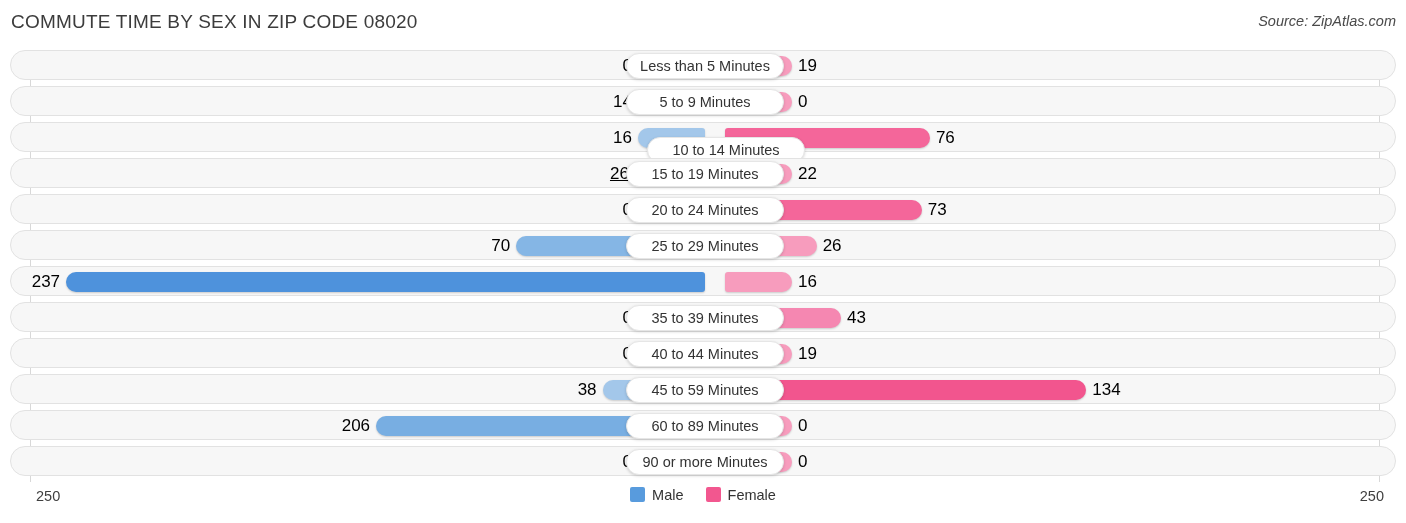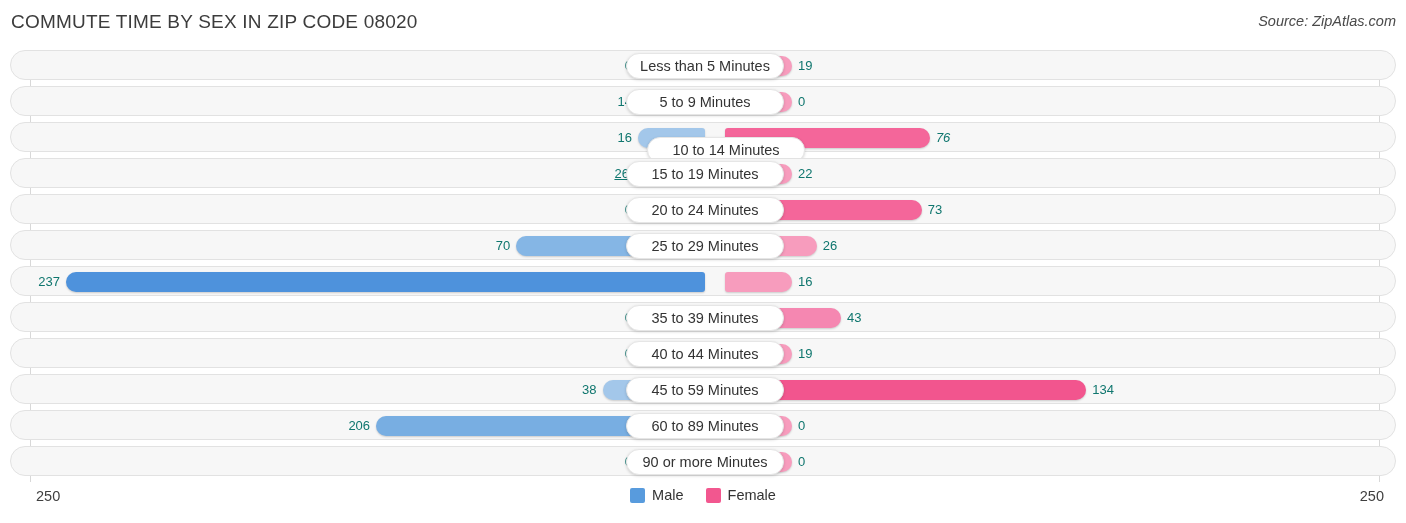--- a/index.html
+++ b/index.html
@@ -81,22 +81,22 @@
     box-shadow: 0 1px 2px rgba(0,0,0,0.18);
   }
   .bar-female {
     border-radius: 3px 10px 10px 3px;
     box-shadow: 0 1px 2px rgba(0,0,0,0.18);
   }
 
   .val {
     position: absolute;
     top: 7px;
-    font-size: 13px;
-    color: #0f766e;
+    font-size: 17px;
+    color: #000000;
     white-space: nowrap;
     line-height: 16px;
   }
   .val-male   { text-align: right; }
   .val-female { text-align: left; }
 
   .cat-pill {
     position: absolute;
     top: 2px;
     height: 26px;
@@ -139,21 +139,21 @@
     left: 0;
     top: 2px;
     width: 1406px;
     display: flex;
     justify-content: center;
     align-items: center;
     gap: 22px;
   }
   .legend-item {
     display: flex;
-    align-items: flex-end;
+    align-items: flex-start;
     gap: 7px;
   }
   .legend-swatch {
     width: 15px;
     height: 15px;
     border-radius: 2px;
     display: inline-block;
   }
   .legend-item span.legend-text {
     font-size: 14.5px;
@@ -187,21 +187,21 @@
         <div class="val val-male" style="left: 561px; width: 60px;">14</div>
         <div class="val val-female" style="left: 787px; width: 60px;">0</div>
         <div class="cat-pill" style="left: 615px; width: 158px;">
           <span>5 to 9 Minutes</span>
         </div>
       </div>
       <div class="row" style="top: 72px;">
         <div class="bar bar-male" style="left: 627px; width: 67px; background: rgb(163, 199, 234);"></div>
         <div class="bar bar-female" style="left: 714px; width: 204.896px; background: rgb(244, 102, 154);"></div>
         <div class="val val-male" style="left: 561px; width: 60px;">16</div>
-        <div class="val val-female" style="left: 924.896px; width: 60px; font-style: italic;">76</div>
+        <div class="val val-female" style="left: 924.896px; width: 60px;">76</div>
         <div class="cat-pill" style="left: 636px; width: 158px; margin-top: 12px;">
           <span>10 to 14 Minutes</span>
         </div>
       </div>
       <div class="row" style="top: 108px;">
         <div class="bar bar-male" style="left: 623.904px; width: 70.096px; background: rgb(163, 199, 234);"></div>
         <div class="bar bar-female" style="left: 714px; width: 67px; background: rgb(247, 156, 189);"></div>
         <div class="val val-male" style="left: 557.904px; width: 60px; text-decoration: underline;">26</div>
         <div class="val val-female" style="left: 787px; width: 60px;">22</div>
         <div class="cat-pill" style="left: 615px; width: 158px;">

